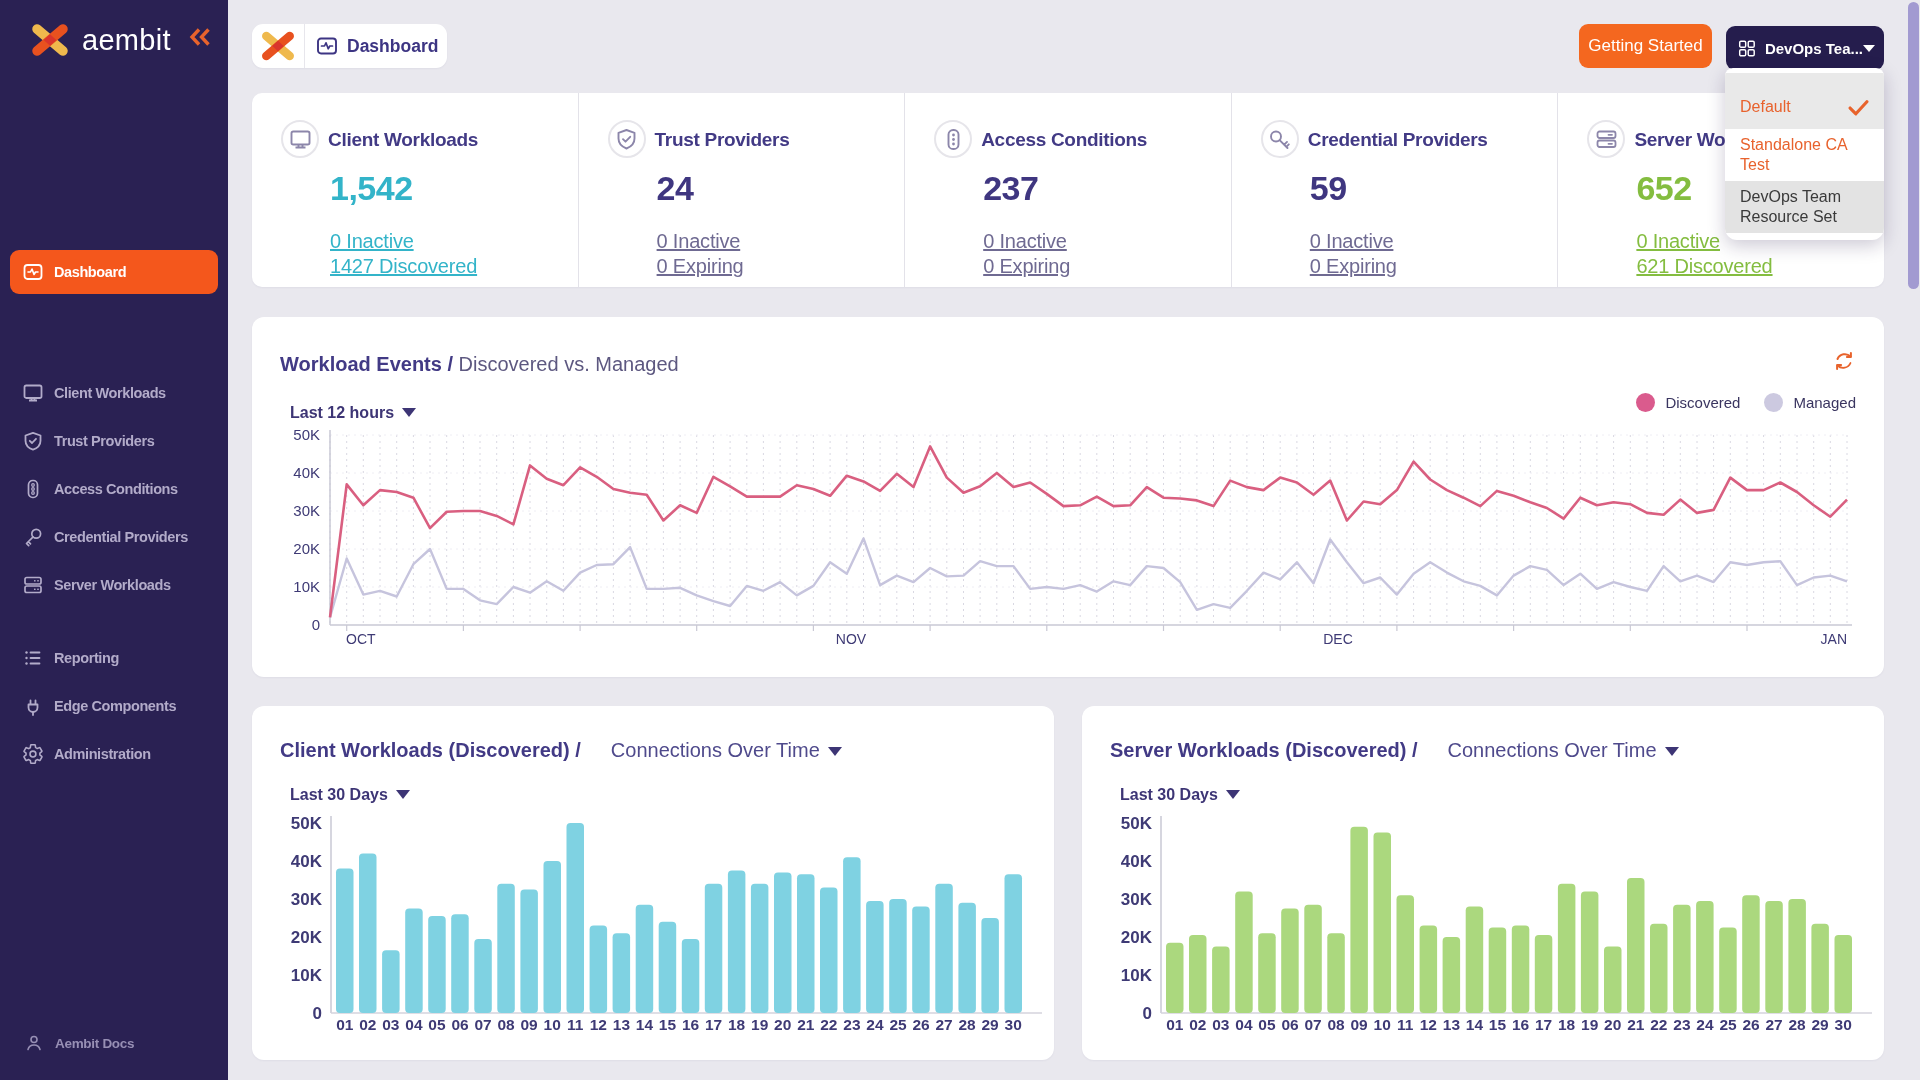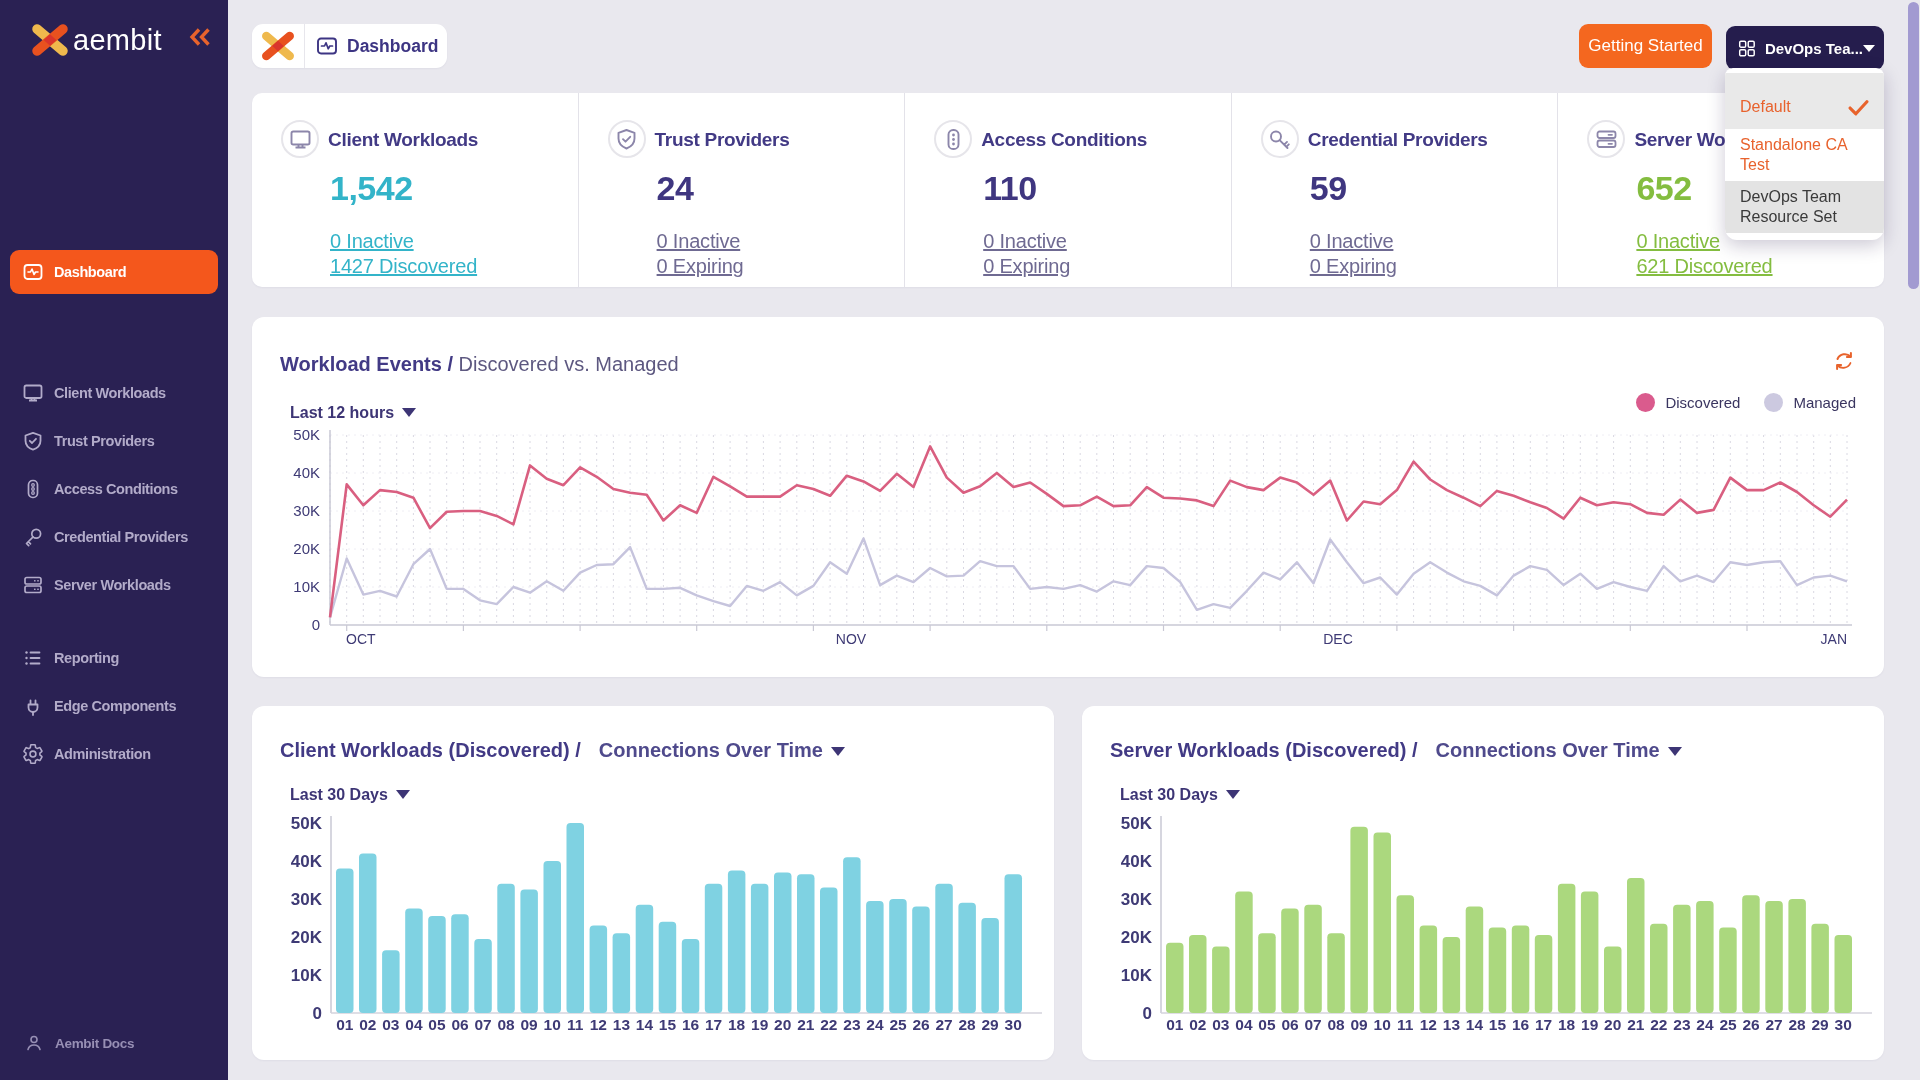--- a/index.html
+++ b/index.html
@@ -1,19 +1,19 @@
 <!DOCTYPE html>
 <html><head><meta charset="utf-8"><title>Dashboard</title>
 <style>
 *{margin:0;padding:0;box-sizing:border-box;}
 html,body{width:1920px;height:1080px;overflow:hidden;font-family:"Liberation Sans",sans-serif;background:#e9e8ee;}
 
 .sidebar{position:fixed;left:0;top:0;width:228px;height:1080px;background:#2a2153;z-index:5;}
 .logo{position:absolute;left:30px;top:20px;display:flex;align-items:center;}
-.logo-text{color:#fff;font-size:29px;font-weight:500;letter-spacing:0.3px;margin-left:3px;text-align:center;}
+.logo-text{color:#fff;font-size:29px;font-weight:500;letter-spacing:0.3px;margin-left:12px;text-align:center;}
 .collapse{position:absolute;right:17px;top:27px;}
 .nav-item{position:absolute;left:0;width:228px;height:44px;display:flex;align-items:center;color:#b2abc9;font-size:14.5px;font-weight:600;letter-spacing:-0.4px;}
 .nav-item .ico{width:22px;height:22px;margin-left:22px;margin-right:10px;flex:0 0 22px;}
 .nav-item.active{left:10px;width:208px;background:#f4571c;border-radius:9px;color:#fff;}
 .nav-item.active .ico{margin-left:12px;}
 .docs{position:absolute;bottom:22px;left:0;width:228px;height:30px;display:flex;align-items:center;color:#978fb4;font-size:13.5px;font-weight:600;letter-spacing:-0.3px;}
 .docs .ico{width:18px;height:18px;margin-left:25px;margin-right:12px;}
 
 .main{position:absolute;left:228px;top:0;width:1692px;height:1080px;}
 .topbar{position:absolute;left:24px;top:24px;right:36px;height:44px;}
@@ -43,21 +43,21 @@
 .we{left:24px;top:317px;right:36px;height:360px;}
 .cw{left:24px;top:706px;width:802px;height:354px;}
 .sw{left:854px;top:706px;width:802px;height:354px;}
 .ctitle{position:absolute;left:28px;top:36px;font-size:20px;font-weight:700;color:#423a85;}
 .ctitle .lt{font-weight:400;color:#5d5880;}
 .range{position:absolute;left:38px;top:87px;font-size:16px;font-weight:600;color:#3d3575;}
 .caret{display:inline-block;width:0;height:0;border-left:7px solid transparent;border-right:7px solid transparent;border-top:9px solid #3d3575;margin-left:8px;vertical-align:1px;}
 .legend{position:absolute;right:28px;top:76px;display:flex;align-items:center;font-size:15px;color:#3a3560;}
 .dot{width:19px;height:19px;border-radius:50%;margin-right:10px;}
 .ct2{left:28px;top:33px;font-size:20px;}
-.ct2 .lt2{font-weight:700;color:#4f4a8c;margin-left:18px;}
+.ct2 .lt2{font-weight:400;color:#4f4a8c;margin-left:30px;}
 .range2{left:38px;top:80px;}
 </style></head>
 <body>
 <div class="main">
   <div class="topbar">
     <div class="crumb">
       <div class="crumb-logo">
           <svg class="" width="36" height="36" viewBox="0 0 36 36" fill="none" xmlns="http://www.w3.org/2000/svg">
             <g transform="scale(0.900)">
               <line x1="7" y1="9" x2="33" y2="31" stroke="#efb94d" stroke-width="9.5" stroke-linecap="round"></line>
@@ -120,21 +120,21 @@
 <div class="stat ">
   <div class="circ">
           <svg width="25" height="25" viewBox="0 0 25 25" fill="none">
             <rect x="7.5" y="3" width="10" height="19" rx="4.6" stroke="#8c86aa" stroke-width="1.9"></rect>
             <circle cx="12.5" cy="8" r="1.4" fill="#8c86aa"></circle>
             <circle cx="12.5" cy="12.5" r="1.4" fill="#8c86aa"></circle>
             <circle cx="12.5" cy="17" r="1.4" fill="#8c86aa"></circle>
           </svg>
         </div>
   <div class="title">Access Conditions</div>
-  <div class="val">110</div>
+  <div class="val">237</div>
   <div class="sub">0 Inactive<br>0 Expiring</div>
 </div>
 <div class="stat ">
   <div class="circ">
           <svg width="25" height="25" viewBox="0 0 25 25" fill="none">
             <circle cx="9" cy="9.5" r="5" stroke="#8c86aa" stroke-width="1.9"></circle>
             <path d="M12.6 13.1 20.5 21M17.2 17.7l2.8-2.8M19.3 19.8l2.5-2.5" stroke="#8c86aa" stroke-width="1.9" stroke-linecap="round"></path>
           </svg>
         </div>
   <div class="title">Credential Providers</div>

